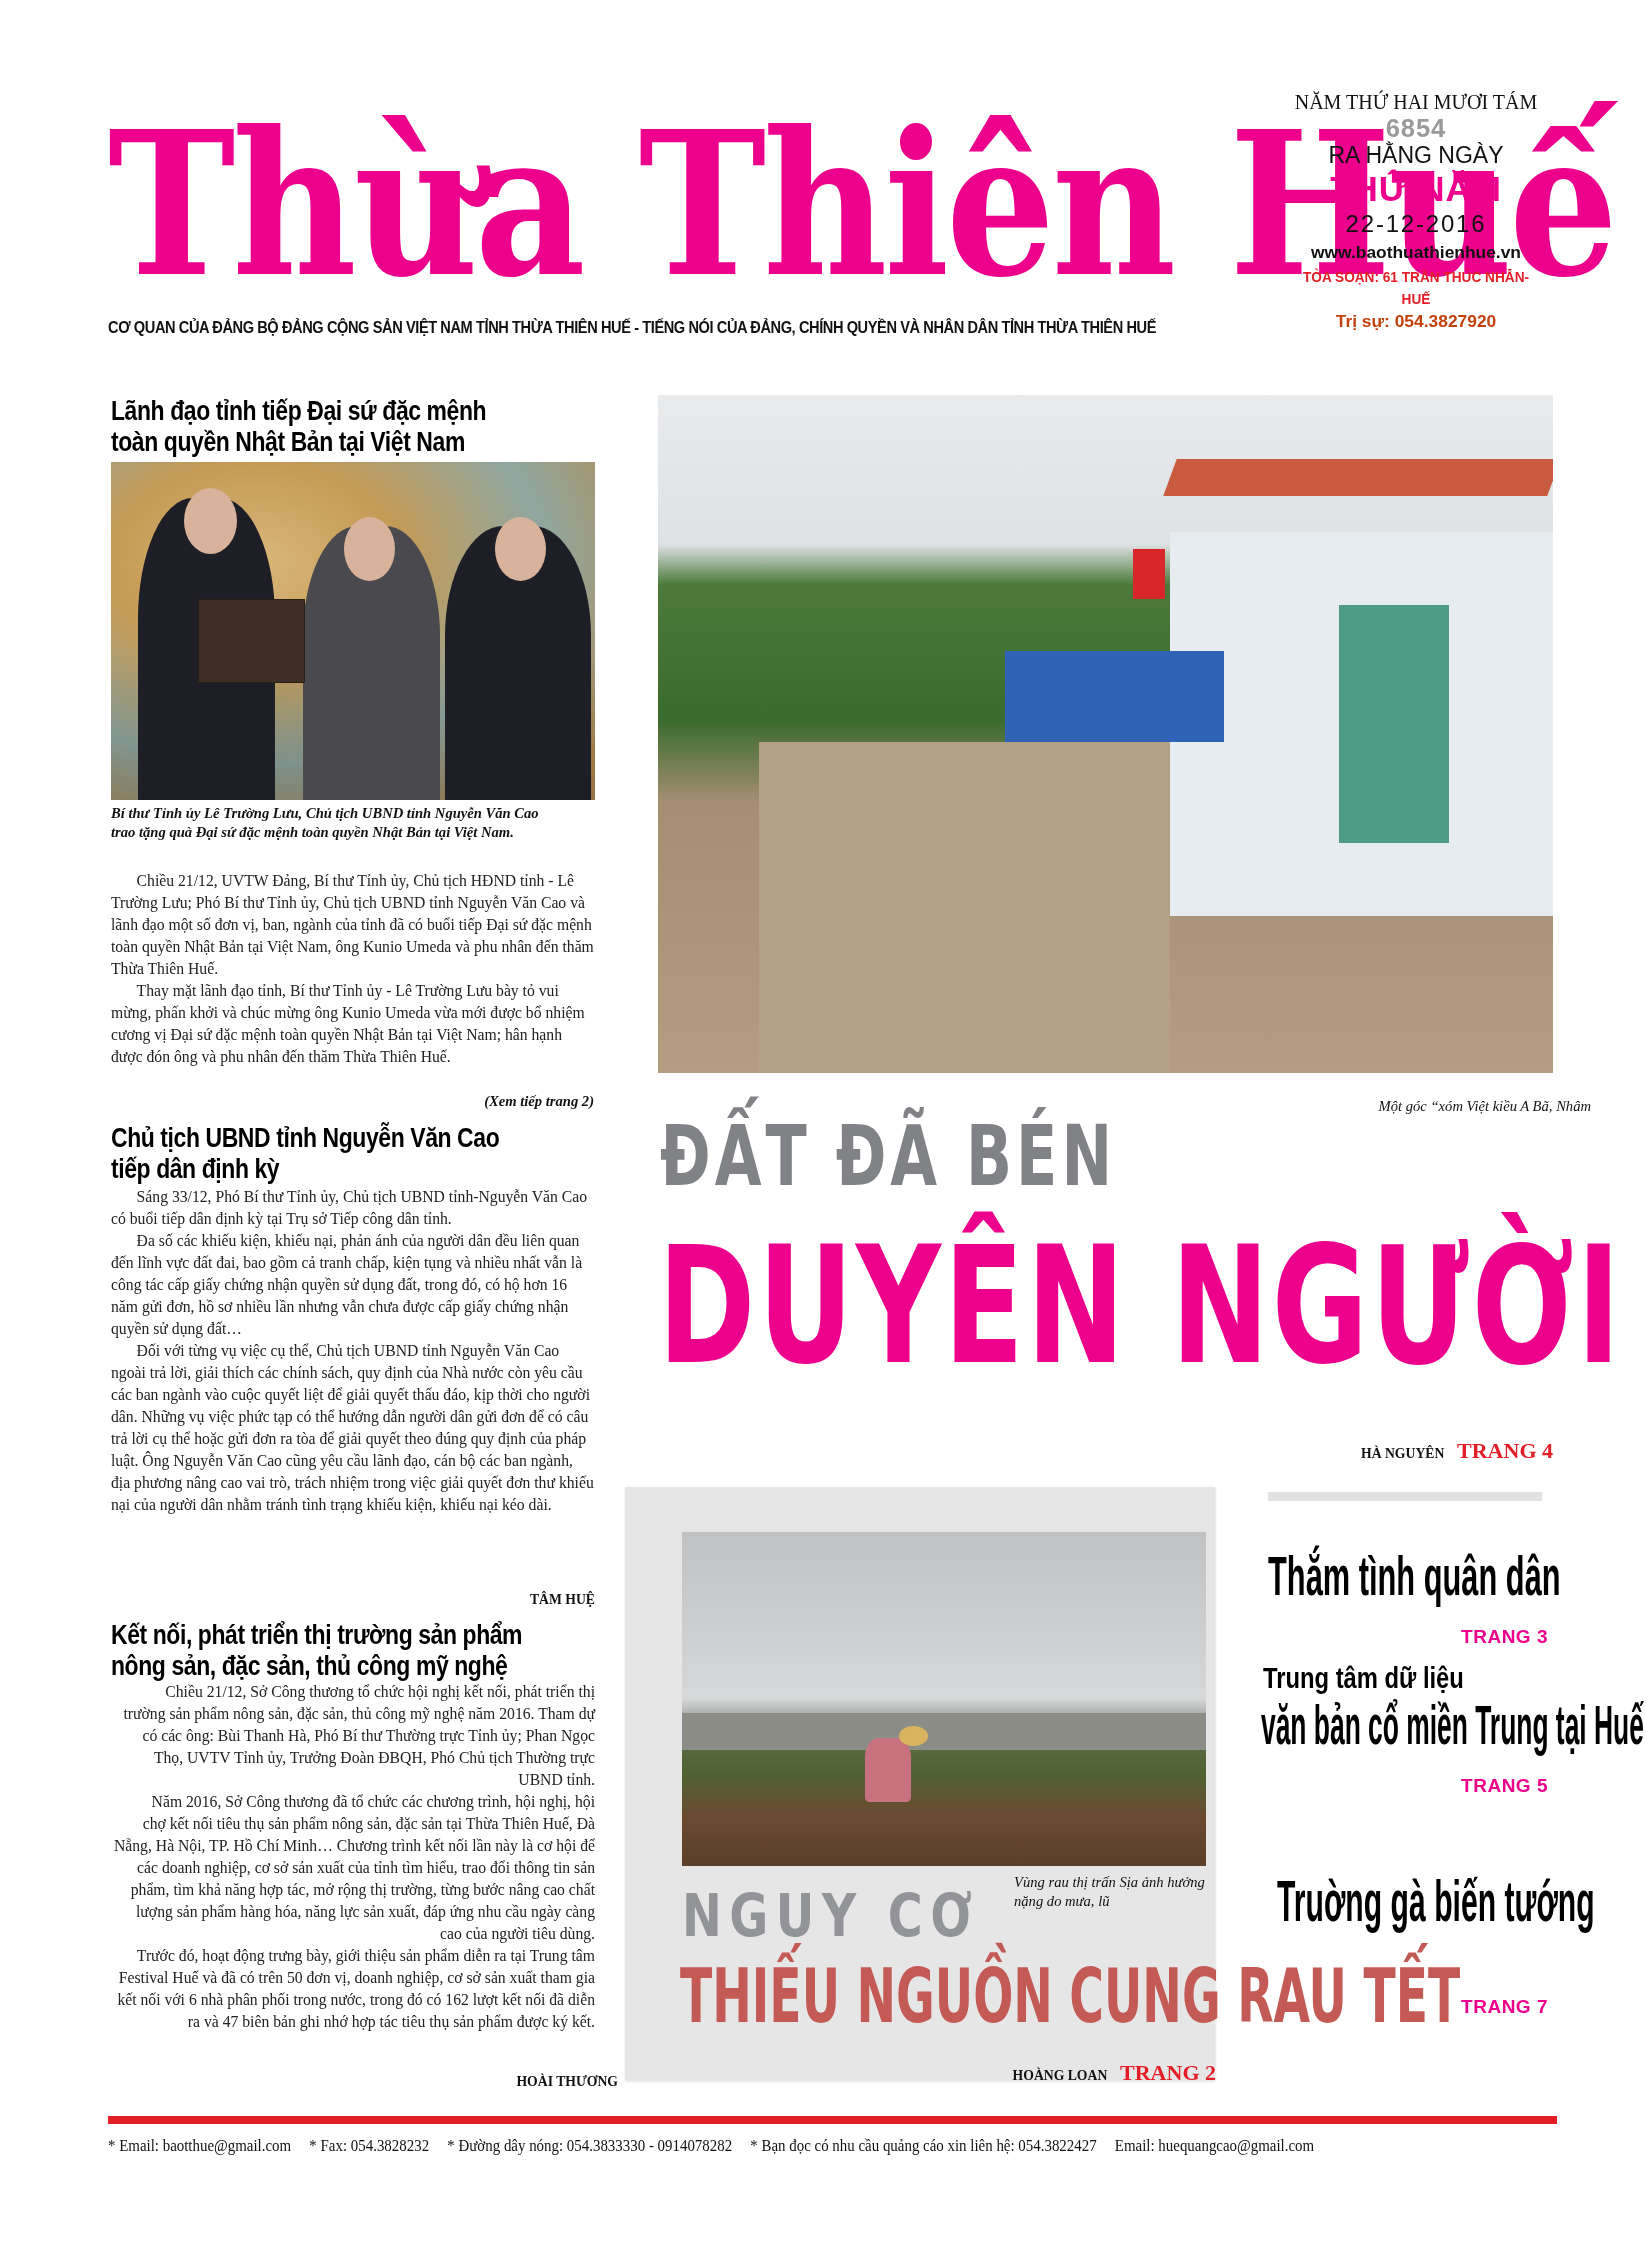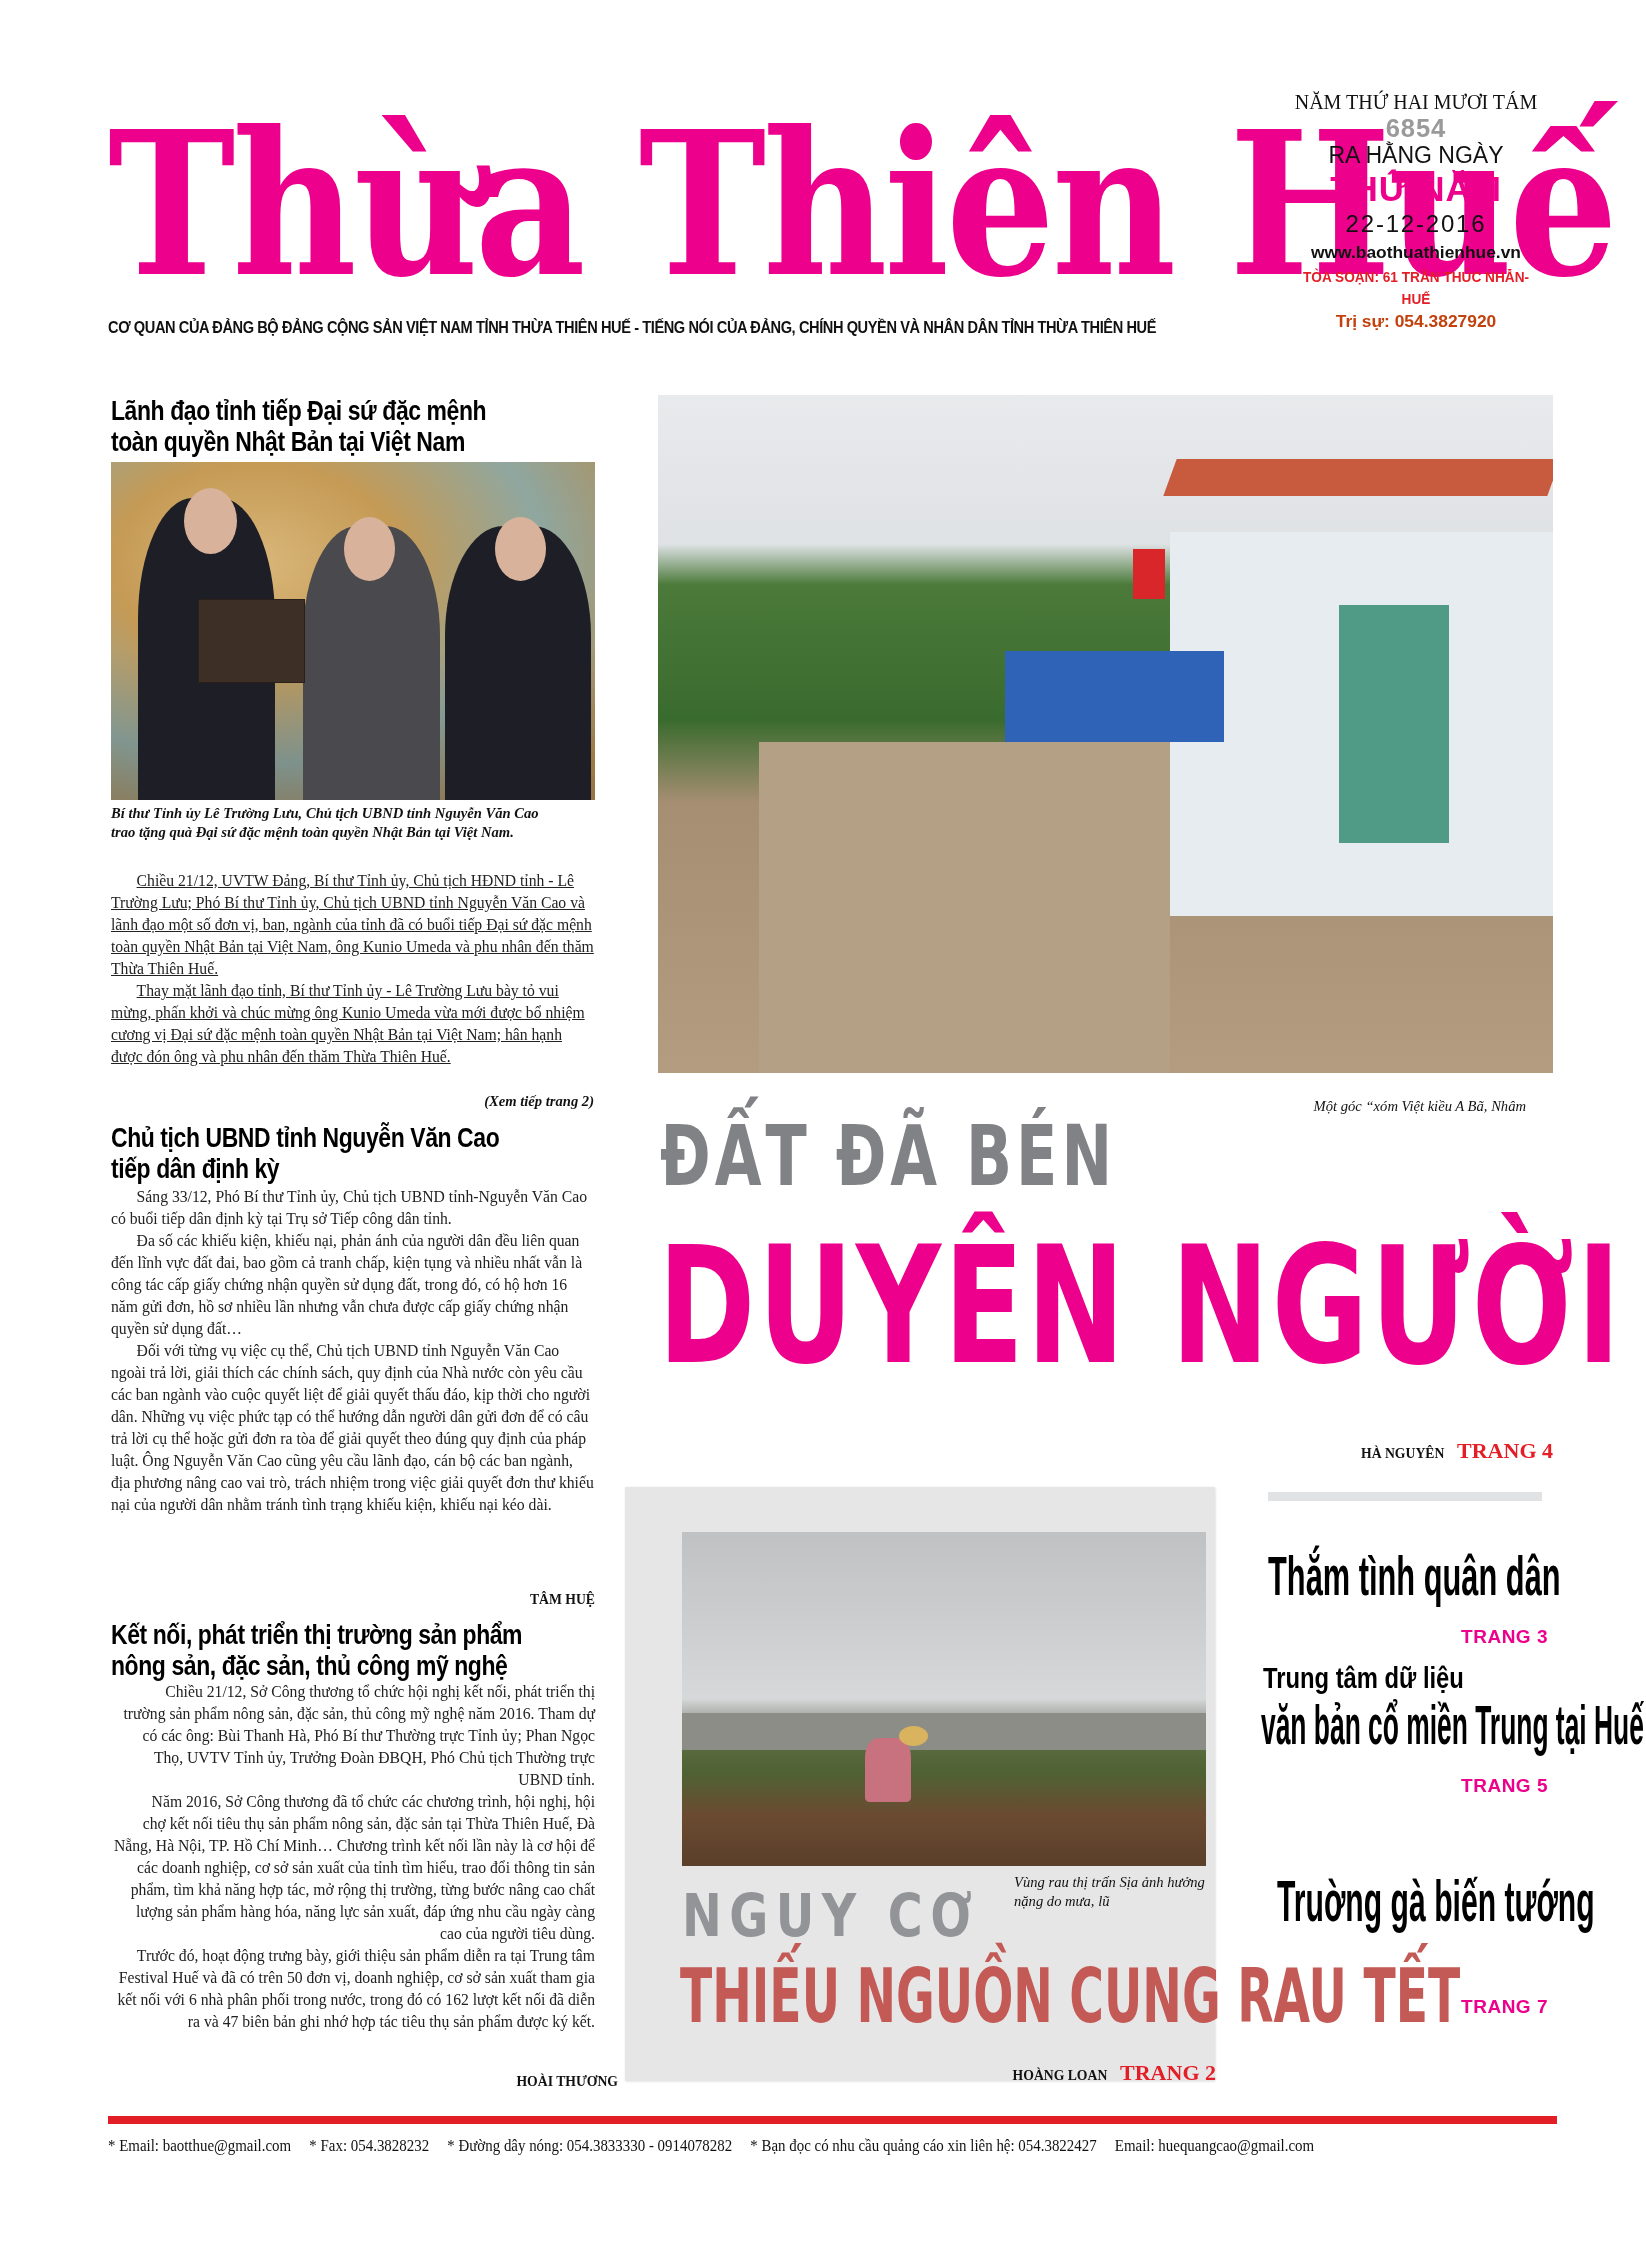--- a/index.html
+++ b/index.html
@@ -49,21 +49,21 @@
   .photo-village { left:658px; top:395px; width:895px; height:678px;
     background:
       linear-gradient(180deg, #e8eaec 0%, #dfe2e5 22%, #4b7a3a 28%, #3a6b2e 48%, #a58e72 60%, #b39c80 100%); }
   .house { position:absolute; background:#e7ecf0; }
   .roof { position:absolute; background:#c85a3e; }
 
   .photo-field { left:682px; top:1532px; width:524px; height:334px;
     background: linear-gradient(180deg, #bfc1c3 0%, #d7d8d9 50%, #8a8f86 58%, #5a6b40 64%, #4f6233 72%, #6b4a31 85%, #5a3f2a 100%); }
 
   
-  .lead-caption { left:1234px; top:1098px; width:292px; text-align:right;
+  .lead-caption { left:1299px; top:1098px; width:292px; text-align:right;
     font-family:"Liberation Serif", serif; font-style:italic; font-size:14.6px; }
   .lead-top { left:660px; top:1106px; width:567px; color:#808285;
     font-family:"DejaVu Sans", sans-serif; font-weight:bold; font-size:84px; line-height:101px;
     letter-spacing:5.5px; transform:scaleX(0.72); transform-origin:left top; white-space:nowrap; }
   .lead-main { left:658px; top:1224px; width:914px; color:#ec008c;
     font-family:"DejaVu Sans", sans-serif; font-weight:bold; font-size:163px; line-height:163px;
     letter-spacing:3.7px; transform:scaleX(0.72); transform-origin:left top; white-space:nowrap; }
   .lead-author { left:1261px; top:1438px; width:292px; text-align:right; }
   .author-name { font-family:"Liberation Serif", serif; font-weight:bold; font-size:13.7px; }
   .page-ref-red { font-family:"Liberation Serif", serif; font-weight:bold; font-size:22px; color:#e41e26; margin-left:9.1px; }
@@ -126,21 +126,21 @@
     <div class="head" style="left:73px; top:25.6px; width:53px; height:66px;"></div>
     <div class="person" style="left:192px; width:137px; height:274px; background:#4a4a4e;"></div>
     <div class="head" style="left:233px; top:55px; width:51px; height:64px;"></div>
     <div class="person" style="left:334px; width:146px; height:274px;"></div>
     <div class="head" style="left:384px; top:55px; width:51px; height:64px;"></div>
     <div style="position:absolute; left:87px; top:137px; width:105px; height:82px; background:#3d2e26; border:1.8px solid #2a1f19;"></div>
   </div>
 
   <div class="abs caption" style="left:111px; top:804px; width:439px;">Bí thư Tỉnh ủy Lê Trường Lưu, Chủ tịch UBND tỉnh Nguyễn Văn Cao trao tặng quà Đại sứ đặc mệnh toàn quyền Nhật Bản tại Việt Nam.</div>
 
-  <div class="abs body-text" style="left:111px; top:870px; width:484px;text-decoration:underline;">
+  <div class="abs body-text" style="left:111px; top:870px; width:484px;">
     <p>Chiều 21/12, UVTW Đảng, Bí thư Tỉnh ủy, Chủ tịch HĐND tỉnh - Lê Trường Lưu; Phó Bí thư Tỉnh ủy, Chủ tịch UBND tỉnh Nguyễn Văn Cao và lãnh đạo một số đơn vị, ban, ngành của tỉnh đã có buổi tiếp Đại sứ đặc mệnh toàn quyền Nhật Bản tại Việt Nam, ông Kunio Umeda và phu nhân đến thăm Thừa Thiên Huế.</p>
     <p>Thay mặt lãnh đạo tỉnh, Bí thư Tỉnh ủy - Lê Trường Lưu bày tỏ vui mừng, phấn khởi và chúc mừng ông Kunio Umeda vừa mới được bổ nhiệm cương vị Đại sứ đặc mệnh toàn quyền Nhật Bản tại Việt Nam; hân hạnh được đón ông và phu nhân đến thăm Thừa Thiên Huế.</p>
   </div>
   <div class="abs more" style="left:384px; top:1093px; width:210px;">(Xem tiếp trang 2)</div>
 </article>
 
 <article>
   <div class="abs headline" style="left:111px; top:1122px;">
     <div>Chủ tịch UBND tỉnh Nguyễn Văn Cao</div>
     <div>tiếp dân định kỳ</div>

